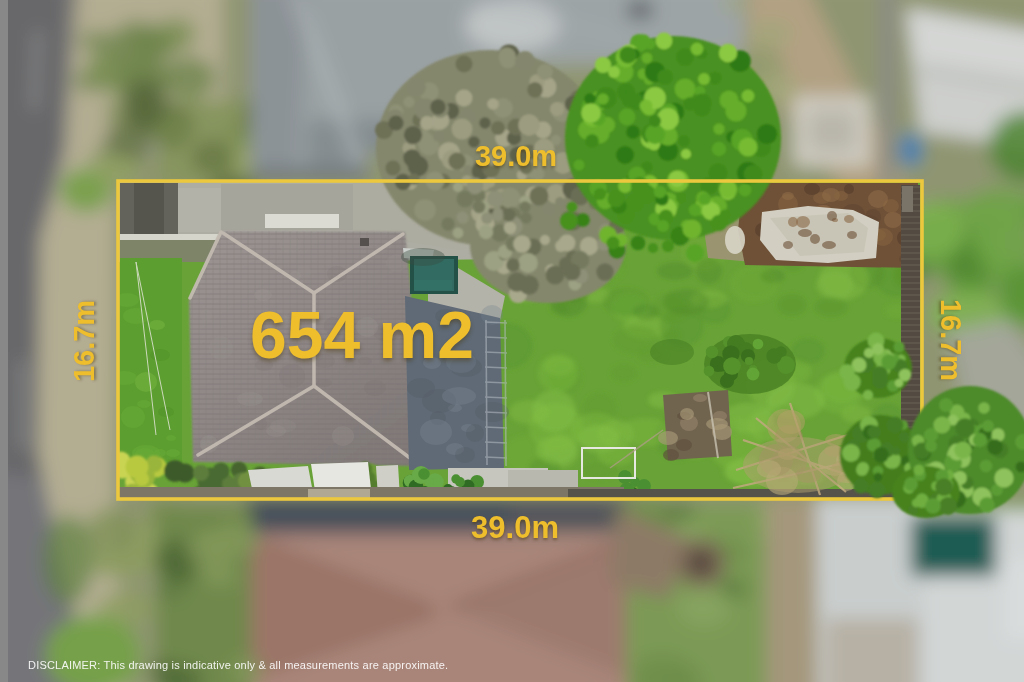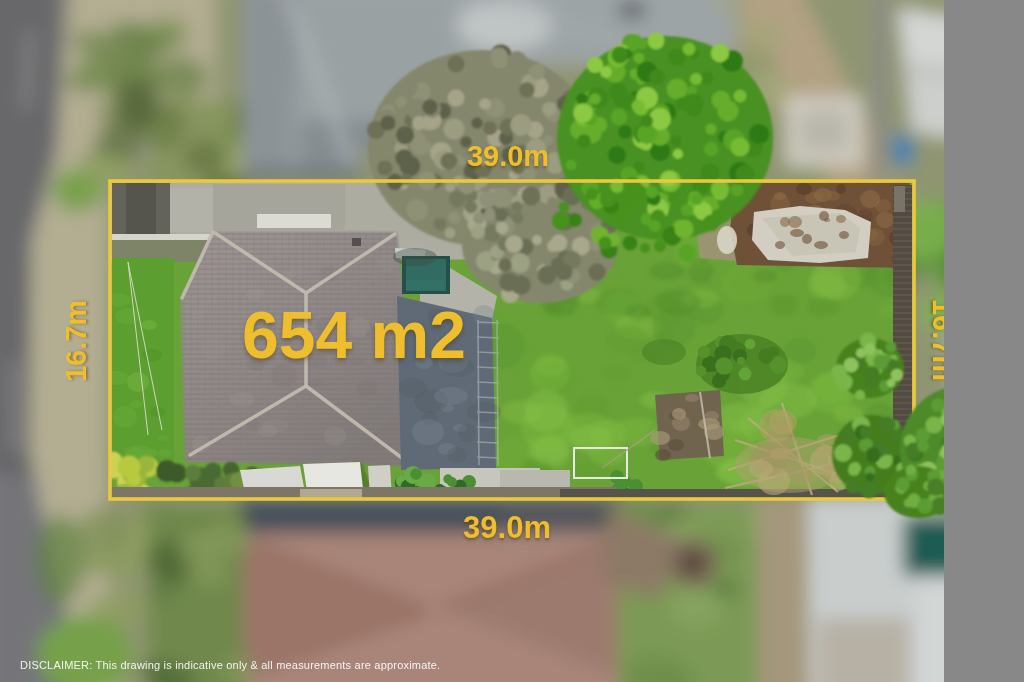--- a/index.html
+++ b/index.html
@@ -1,13 +1,13 @@
 <!DOCTYPE html>
 <html><head><meta charset="utf-8">
-<style>html,body{margin:0;padding:0;background:#888;} .wrap{width:944px;height:682px;overflow:hidden;position:relative;}</style>
+<style>html,body{margin:0;padding:0;background:#888;} .wrap{width:1016px;height:682px;overflow:hidden;position:relative;padding-left:8px;}</style>
 </head><body>
 <div class="wrap"><svg width="1024" height="682" viewBox="0 0 1024 682" xmlns="http://www.w3.org/2000/svg">
       <defs>
 <filter id="b9" x="-15%" y="-15%" width="130%" height="130%">
           <feGaussianBlur stdDeviation="9"></feGaussianBlur>
         </filter>
 <filter id="b2" x="-30%" y="-30%" width="160%" height="160%">
           <feGaussianBlur stdDeviation="2"></feGaussianBlur>
         </filter>
 <filter id="b1" x="-30%" y="-30%" width="160%" height="160%">

